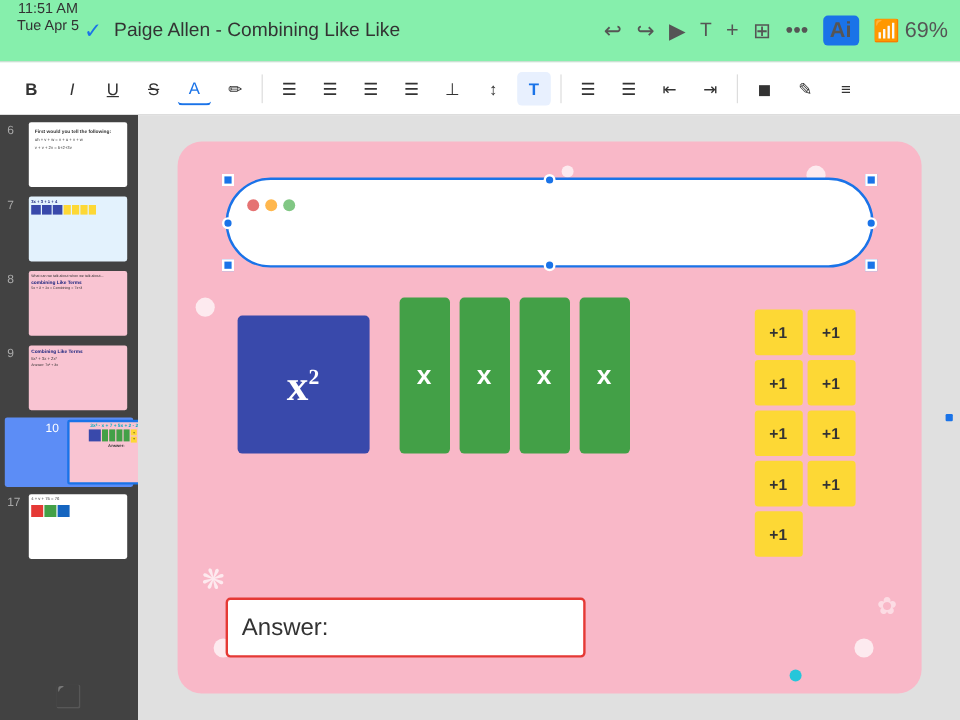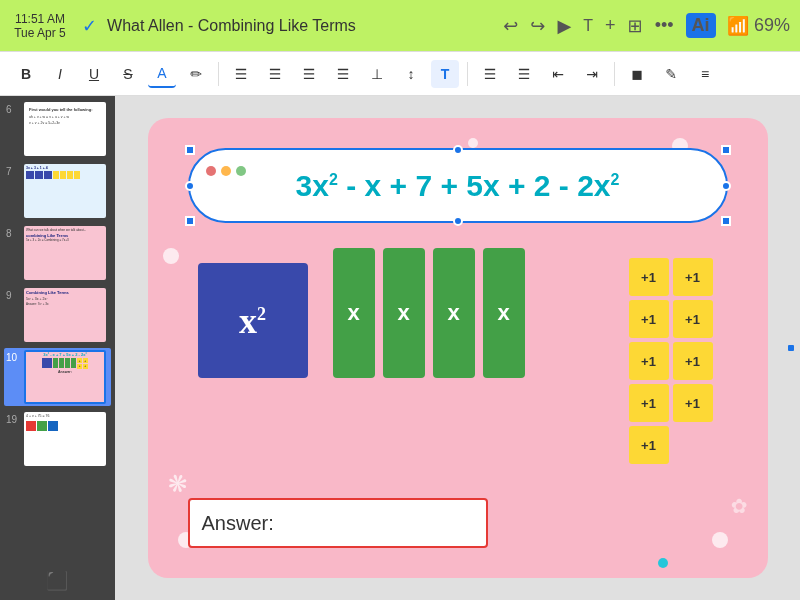--- a/index.html
+++ b/index.html
@@ -1,26 +1,25 @@
 <!DOCTYPE html>
 <html><head>
   <meta charset="utf-8">
   <style>
     * { box-sizing: border-box; margin: 0; padding: 0; }
     body { width: 800px; height: 600px; overflow: hidden; font-family: 'Arial', sans-serif; background: #f0f0f0; }
 
     
     #topbar {
       height: 52px;
-      background: #bef264;
-      display: flex;
-      align-items: center;
+      background: #86efac;
+      display: flex;
       padding: 0 10px;
       border-bottom: 1px solid #ddd;
-      gap: 12px;
+      gap: 0;
     }
     #topbar .time-info {
       font-size: 12px;
       color: #333;
       display: flex;
       flex-direction: column;
       align-items: center;
       min-width: 60px;
     }
     #topbar .title-area {
@@ -312,21 +311,21 @@
 </head>
 <body>
 
 <div id="topbar">
   <div class="time-info">
     <span>11:51 AM</span>
     <span>Tue Apr 5</span>
   </div>
   <div class="title-area">
     <span class="check-icon">✓</span>
-    <span class="doc-title">What Allen - Combining Like Terms</span>
+    <span class="doc-title">Paige Allen - Combining Like Like</span>
   </div>
   <div class="toolbar-right">
     <span>↩</span>
     <span>↪</span>
     <span>▶</span>
     <span style="font-size:16px;color:#555;">T</span>
     <span style="font-size:18px;color:#555;">+</span>
     <span>⊞</span>
     <span>•••</span>
     <span class="ai-badge">Ai</span>
@@ -420,21 +419,21 @@
       <div class="slide-preview s9-bg">
         <div style="padding:2px;">
           <div style="font-size:4px;color:#1a237e;font-weight:bold;margin-bottom:2px;">Combining Like Terms</div>
           <div style="font-size:3.5px;color:#333;">5x² + 3x + 2x²</div>
           <div style="font-size:3px;color:#333;margin-top:1px;">Answer: 7x² + 3x</div>
         </div>
       </div>
     </div>
 
     <div class="slide-thumb active">
-      <span class="slide-num" style="color:#fff;">10</span>
+      <span class="slide-num" style="color:#fff;margin-left:32px;">10</span>
       <div class="slide-preview thumb-10 active-border">
         <div class="thumb-inner">
           <div class="thumb-equation">3x² - x + 7 + 5x + 2 - 2x²</div>
           <div class="thumb-blocks">
             <div class="thumb-blue-sq"></div>
             <div class="thumb-green-rect"></div>
             <div class="thumb-green-rect"></div>
             <div class="thumb-green-rect"></div>
             <div class="thumb-green-rect"></div>
             <div style="display:flex;flex-direction:column;gap:0.5px;">
@@ -448,21 +447,21 @@
               </div>
             </div>
           </div>
           <div style="font-size:3.5px;color:#333;font-weight:bold;">Answer:</div>
         </div>
       </div>
     </div>
 
 
     <div class="slide-thumb">
-      <span class="slide-num">19</span>
+      <span class="slide-num">17</span>
       <div class="slide-preview s12-bg">
         <div style="padding:2px;font-size:3.5px;color:#333;line-height:1.4;">
           <div>4 + v + 75 = 76</div>
           <div style="display:flex;gap:1px;margin-top:2px;">
             <div style="width:10px;height:10px;background:#e53935;"></div>
             <div style="width:10px;height:10px;background:#43a047;"></div>
             <div style="width:10px;height:10px;background:#1565c0;"></div>
           </div>
         </div>
       </div>
@@ -489,23 +488,20 @@
         <div class="selection-handle-sq" style="top:-5px;left:-5px;"></div>
         <div class="selection-handle-sq" style="top:-5px;right:-5px;"></div>
         <div class="selection-handle-sq" style="bottom:-5px;left:-5px;"></div>
         <div class="selection-handle-sq" style="bottom:-5px;right:-5px;"></div>
 
         <div class="selection-handle" style="top:-5px;left:50%;transform:translateX(-50%);"></div>
         <div class="selection-handle" style="bottom:-5px;left:50%;transform:translateX(-50%);"></div>
         <div class="selection-handle" style="top:50%;left:-5px;transform:translateY(-50%);"></div>
         <div class="selection-handle" style="top:50%;right:-5px;transform:translateY(-50%);"></div>
 
-        <div class="equation-text">
-          3x<sup>2</sup> - x + 7 + 5x + 2 - 2x<sup>2</sup>
-        </div>
       </div>
 
       <div style="position:absolute;top:48px;left:58px;display:flex;gap:5px;">
         <div style="width:10px;height:10px;background:#e57373;border-radius:50%;"></div>
         <div style="width:10px;height:10px;background:#ffb74d;border-radius:50%;"></div>
         <div style="width:10px;height:10px;background:#81c784;border-radius:50%;"></div>
       </div>
 
       <div class="blue-block" style="position:absolute;top:145px;left:50px;font-family:Liberation Serif, serif;">
         <span class="x-squared">x<sup style="font-size:18px;">2</sup></span>

